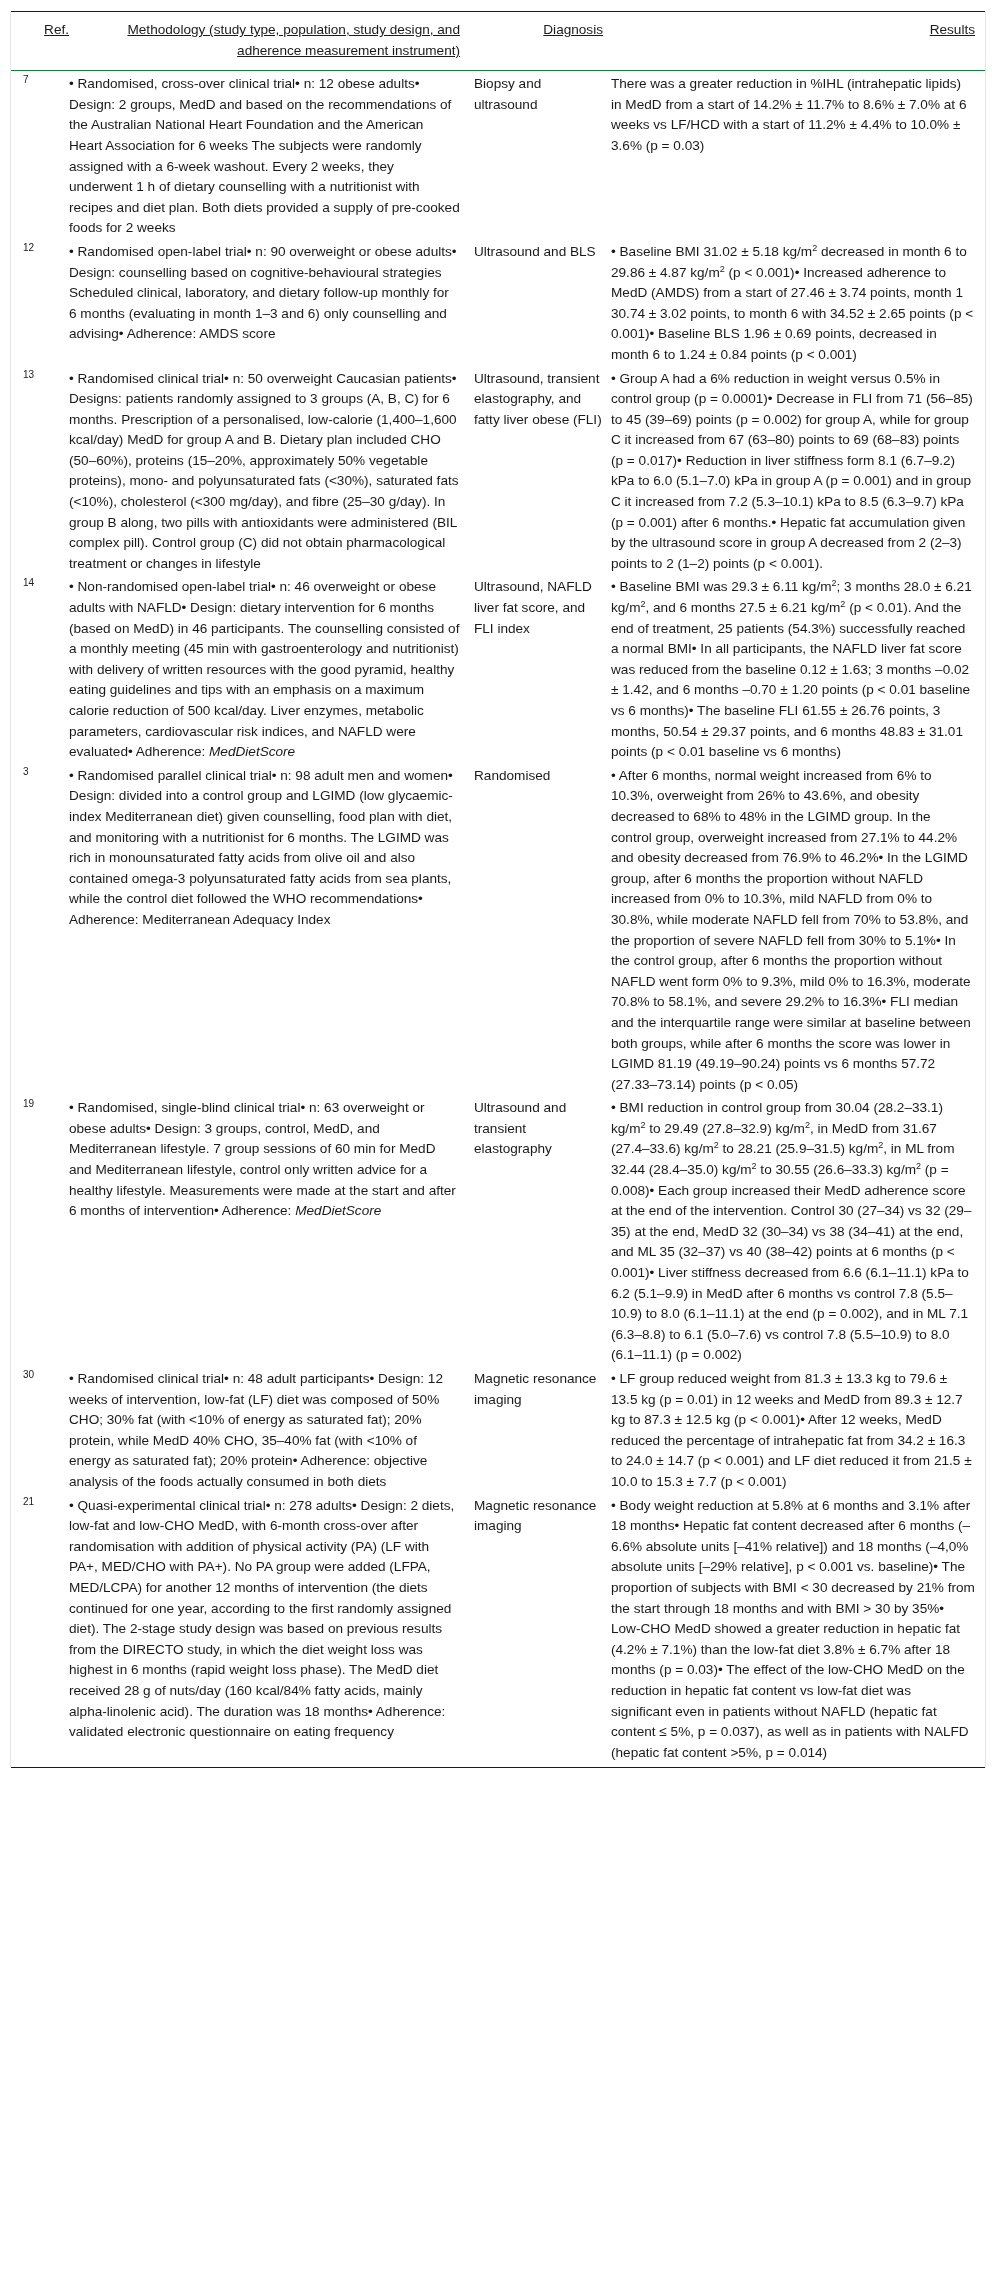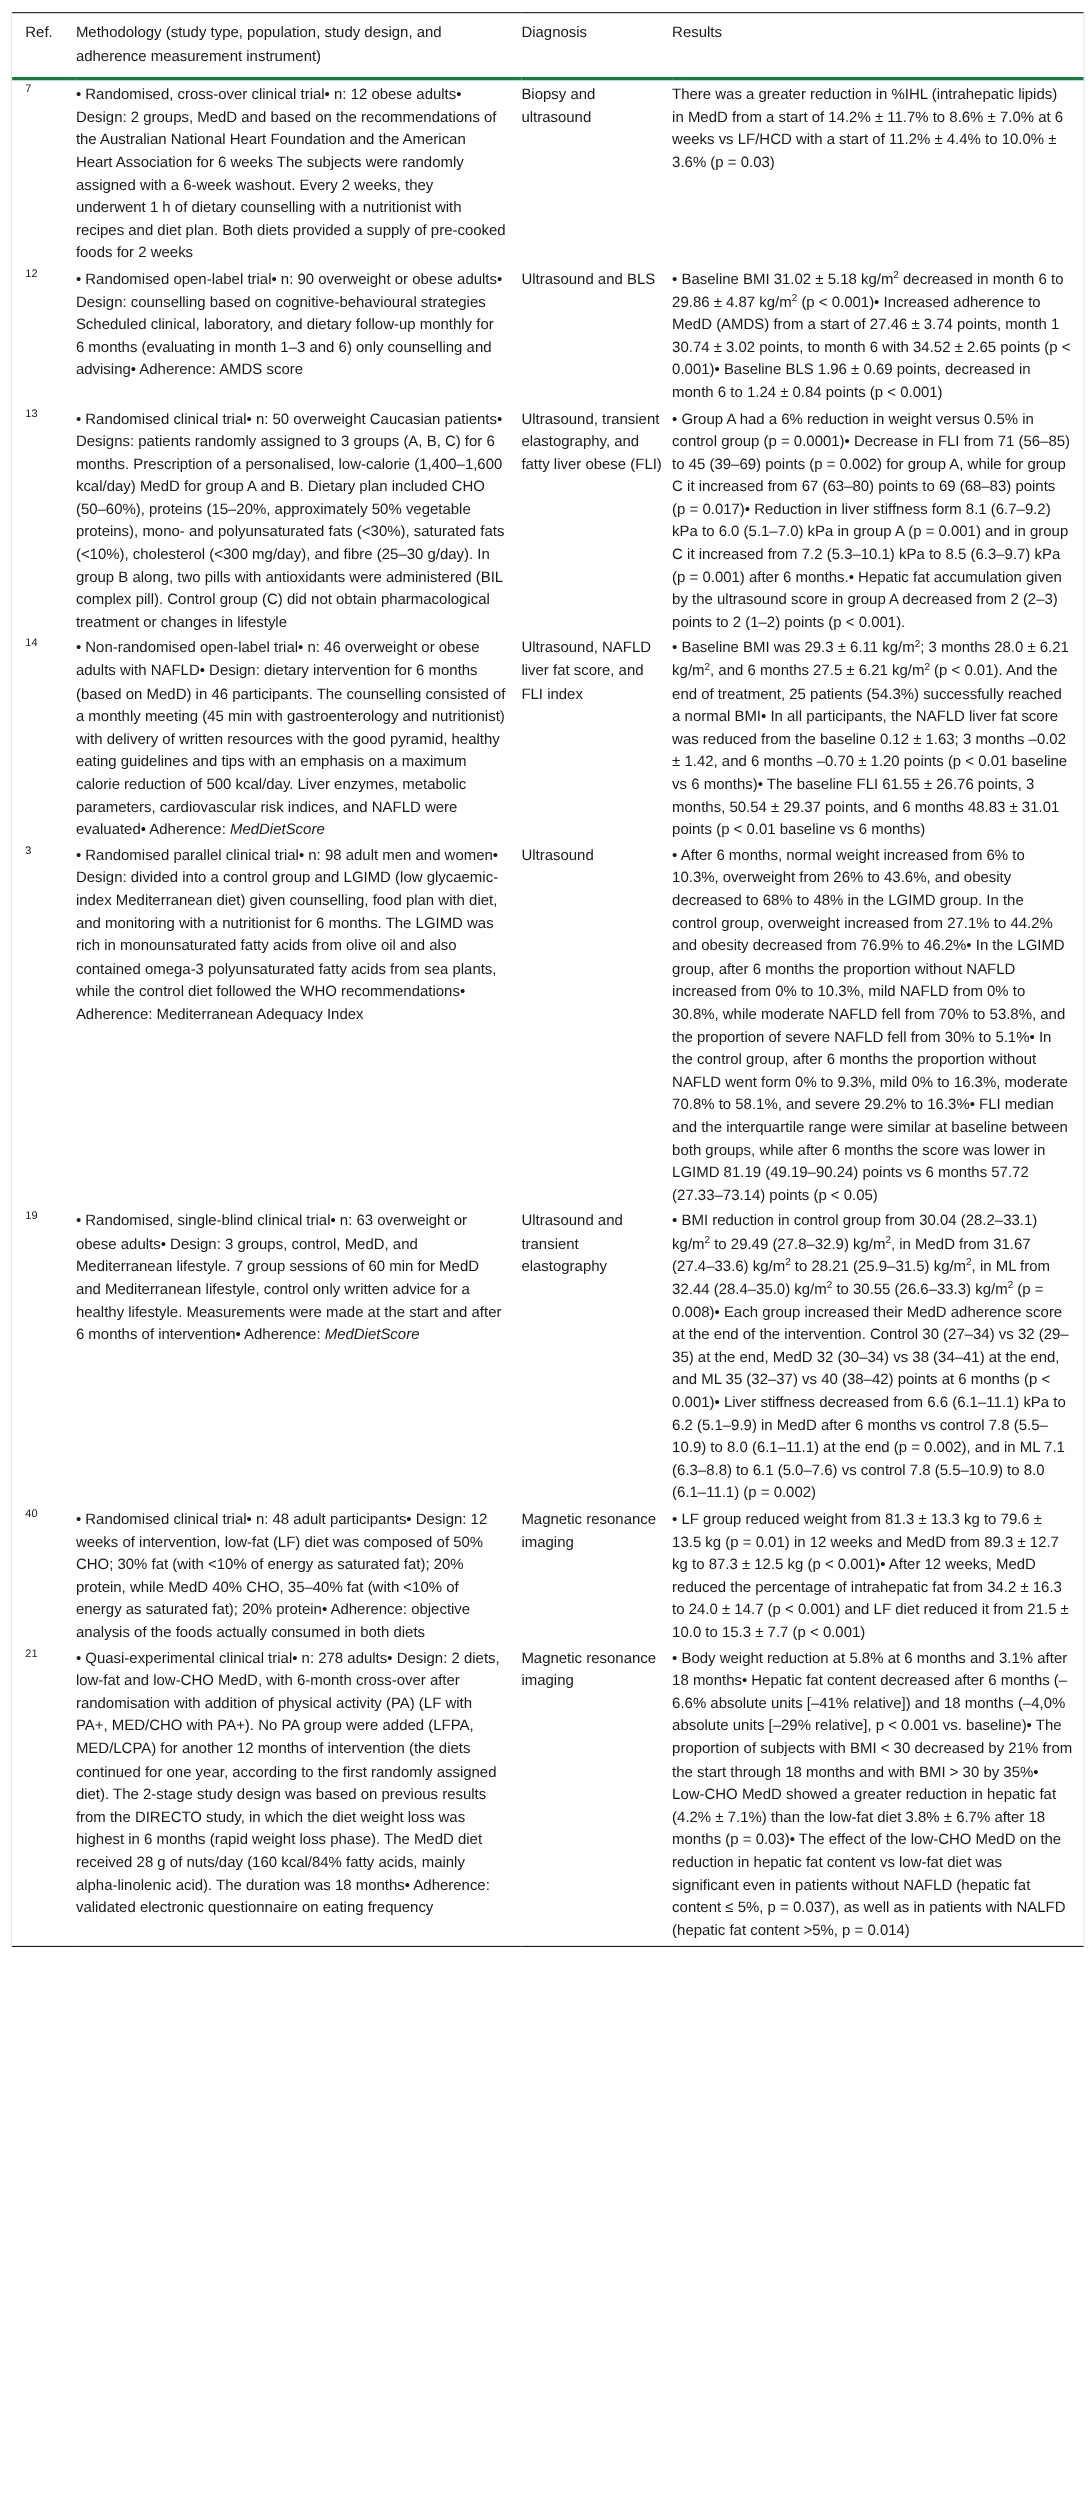--- a/index.html
+++ b/index.html
@@ -19,24 +19,25 @@
   table {
     width: 100%;
     border-collapse: collapse;
     table-layout: fixed;
     font-size: 13.6px;
     line-height: 20.6px;
   }
   thead tr { border-top: 1.5px solid #1a1a1a; }
   thead th {
     font-weight: normal;
-    text-align: left;
+    text-align: right;
     vertical-align: top;
     padding: 8px 0 9px 0;
-    border-bottom: 3px solid #15803d;
+    border-bottom: 1px solid #15803d;
+    text-decoration: underline;
   }
   tbody td {
     vertical-align: top;
     padding: 3px 0 0 0;
   }
   tbody tr:last-child td { padding-bottom: 4px; border-bottom: 1.5px solid #1a1a1a; }
   col.c-ref { width: 58px; }
   col.c-meth { width: 405px; }
   col.c-diag { width: 137px; }
   col.c-res { width: 374px; }
@@ -92,33 +93,33 @@
   <tr>
     <td class="ref">14</td>
     <td class="meth"><span>• Non-randomised open-label trial• n: 46 overweight or obese adults with NAFLD• Design: dietary intervention for 6 months (based on MedD) in 46 participants. The counselling consisted of a monthly meeting (45 min with gastroenterology and nutritionist) with delivery of written resources with the good pyramid, healthy eating guidelines and tips with an emphasis on a maximum calorie reduction of 500 kcal/day. Liver enzymes, metabolic parameters, cardiovascular risk indices, and NAFLD were evaluated• Adherence: </span><span class="it">MedDietScore</span></td>
     <td class="diag">Ultrasound, NAFLD liver fat score, and FLI index</td>
     <td class="res">• Baseline BMI was 29.3 ± 6.11 kg/m<sup>2</sup>; 3 months 28.0 ± 6.21 kg/m<sup>2</sup>, and 6 months 27.5 ± 6.21 kg/m<sup>2</sup> (p &lt; 0.01). And the end of treatment, 25 patients (54.3%) successfully reached a normal BMI• In all participants, the NAFLD liver fat score was reduced from the baseline 0.12 ± 1.63; 3 months –0.02 ± 1.42, and 6 months –0.70 ± 1.20 points (p &lt; 0.01 baseline vs 6 months)• The baseline FLI 61.55 ± 26.76 points, 3 months, 50.54 ± 29.37 points, and 6 months 48.83 ± 31.01 points (p &lt; 0.01 baseline vs 6 months)</td>
   </tr>
 
   <tr>
     <td class="ref">3</td>
     <td class="meth"><span>• Randomised parallel clinical trial• n: 98 adult men and women• Design: divided into a control group and LGIMD (low glycaemic-index Mediterranean diet) given counselling, food plan with diet, and monitoring with a nutritionist for 6 months. The LGIMD was rich in monounsaturated fatty acids from olive oil and also contained omega-3 polyunsaturated fatty acids from sea plants, while the control diet followed the WHO recommendations• Adherence: Mediterranean Adequacy Index</span><span class="it"></span></td>
-    <td class="diag">Ultrasound</td>
+    <td class="diag">Randomised</td>
     <td class="res">• After 6 months, normal weight increased from 6% to 10.3%, overweight from 26% to 43.6%, and obesity decreased to 68% to 48% in the LGIMD group. In the control group, overweight increased from 27.1% to 44.2% and obesity decreased from 76.9% to 46.2%• In the LGIMD group, after 6 months the proportion without NAFLD increased from 0% to 10.3%, mild NAFLD from 0% to 30.8%, while moderate NAFLD fell from 70% to 53.8%, and the proportion of severe NAFLD fell from 30% to 5.1%• In the control group, after 6 months the proportion without NAFLD went form 0% to 9.3%, mild 0% to 16.3%, moderate 70.8% to 58.1%, and severe 29.2% to 16.3%• FLI median and the interquartile range were similar at baseline between both groups, while after 6 months the score was lower in LGIMD 81.19 (49.19–90.24) points vs 6 months 57.72 (27.33–73.14) points (p &lt; 0.05)</td>
   </tr>
 
   <tr>
     <td class="ref">19</td>
     <td class="meth"><span>• Randomised, single-blind clinical trial• n: 63 overweight or obese adults• Design: 3 groups, control, MedD, and Mediterranean lifestyle. 7 group sessions of 60 min for MedD and Mediterranean lifestyle, control only written advice for a healthy lifestyle. Measurements were made at the start and after 6 months of intervention• Adherence: </span><span class="it">MedDietScore</span></td>
     <td class="diag">Ultrasound and transient elastography</td>
     <td class="res">• BMI reduction in control group from 30.04 (28.2–33.1) kg/m<sup>2</sup> to 29.49 (27.8–32.9) kg/m<sup>2</sup>, in MedD from 31.67 (27.4–33.6) kg/m<sup>2</sup> to 28.21 (25.9–31.5) kg/m<sup>2</sup>, in ML from 32.44 (28.4–35.0) kg/m<sup>2</sup> to 30.55 (26.6–33.3) kg/m<sup>2</sup> (p = 0.008)• Each group increased their MedD adherence score at the end of the intervention. Control 30 (27–34) vs 32 (29–35) at the end, MedD 32 (30–34) vs 38 (34–41) at the end, and ML 35 (32–37) vs 40 (38–42) points at 6 months (p &lt; 0.001)• Liver stiffness decreased from 6.6 (6.1–11.1) kPa to 6.2 (5.1–9.9) in MedD after 6 months vs control 7.8 (5.5–10.9) to 8.0 (6.1–11.1) at the end (p = 0.002), and in ML 7.1 (6.3–8.8) to 6.1 (5.0–7.6) vs control 7.8 (5.5–10.9) to 8.0 (6.1–11.1) (p = 0.002)</td>
   </tr>
 
   <tr>
-    <td class="ref">40</td>
+    <td class="ref">30</td>
     <td class="meth"><span>• Randomised clinical trial• n: 48 adult participants• Design: 12 weeks of intervention, low-fat (LF) diet was composed of 50% CHO; 30% fat (with &lt;10% of energy as saturated fat); 20% protein, while MedD 40% CHO, 35–40% fat (with &lt;10% of energy as saturated fat); 20% protein• Adherence: objective analysis of the foods actually consumed in both diets</span><span class="it"></span></td>
     <td class="diag">Magnetic resonance imaging</td>
     <td class="res">• LF group reduced weight from 81.3 ± 13.3 kg to 79.6 ± 13.5 kg (p = 0.01) in 12 weeks and MedD from 89.3 ± 12.7 kg to 87.3 ± 12.5 kg (p &lt; 0.001)• After 12 weeks, MedD reduced the percentage of intrahepatic fat from 34.2 ± 16.3 to 24.0 ± 14.7 (p &lt; 0.001) and LF diet reduced it from 21.5 ± 10.0 to 15.3 ± 7.7 (p &lt; 0.001)</td>
   </tr>
 
   <tr>
     <td class="ref">21</td>
     <td class="meth"><span>• Quasi-experimental clinical trial• n: 278 adults• Design: 2 diets, low-fat and low-CHO MedD, with 6-month cross-over after randomisation with addition of physical activity (PA) (LF with PA+, MED/CHO with PA+). No PA group were added (LFPA, MED/LCPA) for another 12 months of intervention (the diets continued for one year, according to the first randomly assigned diet). The 2-stage study design was based on previous results from the DIRECTO study, in which the diet weight loss was highest in 6 months (rapid weight loss phase). The MedD diet received 28 g of nuts/day (160 kcal/84% fatty acids, mainly alpha-linolenic acid). The duration was 18 months• Adherence: validated electronic questionnaire on eating frequency</span><span class="it"></span></td>
     <td class="diag">Magnetic resonance imaging</td>
     <td class="res">• Body weight reduction at 5.8% at 6 months and 3.1% after 18 months• Hepatic fat content decreased after 6 months (–6.6% absolute units [–41% relative]) and 18 months (–4,0% absolute units [–29% relative], p &lt; 0.001 vs. baseline)• The proportion of subjects with BMI &lt; 30 decreased by 21% from the start through 18 months and with BMI &gt; 30 by 35%• Low-CHO MedD showed a greater reduction in hepatic fat (4.2% ± 7.1%) than the low-fat diet 3.8% ± 6.7% after 18 months (p = 0.03)• The effect of the low-CHO MedD on the reduction in hepatic fat content vs low-fat diet was significant even in patients without NAFLD (hepatic fat content ≤ 5%, p = 0.037), as well as in patients with NALFD (hepatic fat content &gt;5%, p = 0.014)</td>

